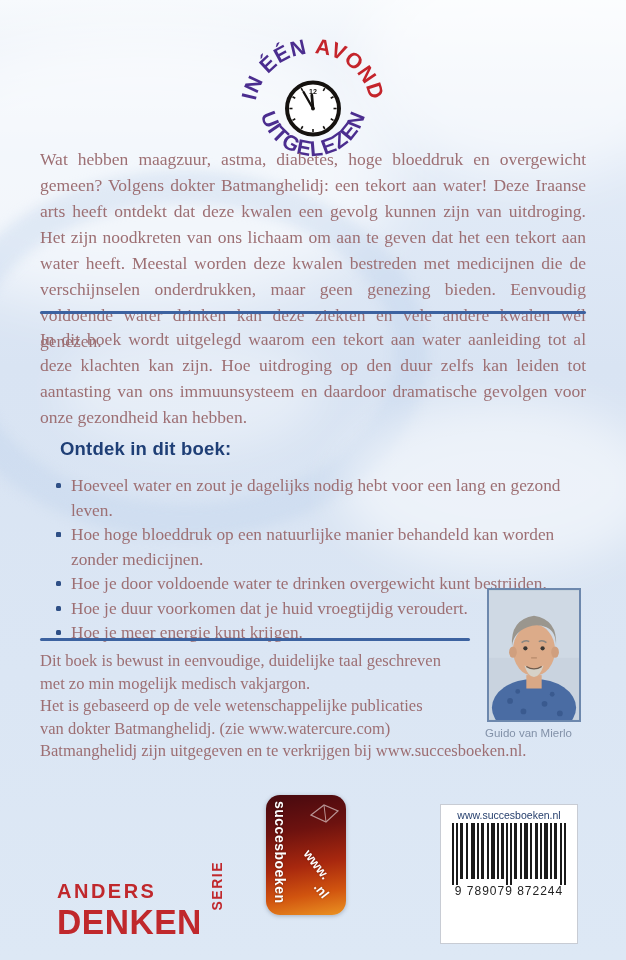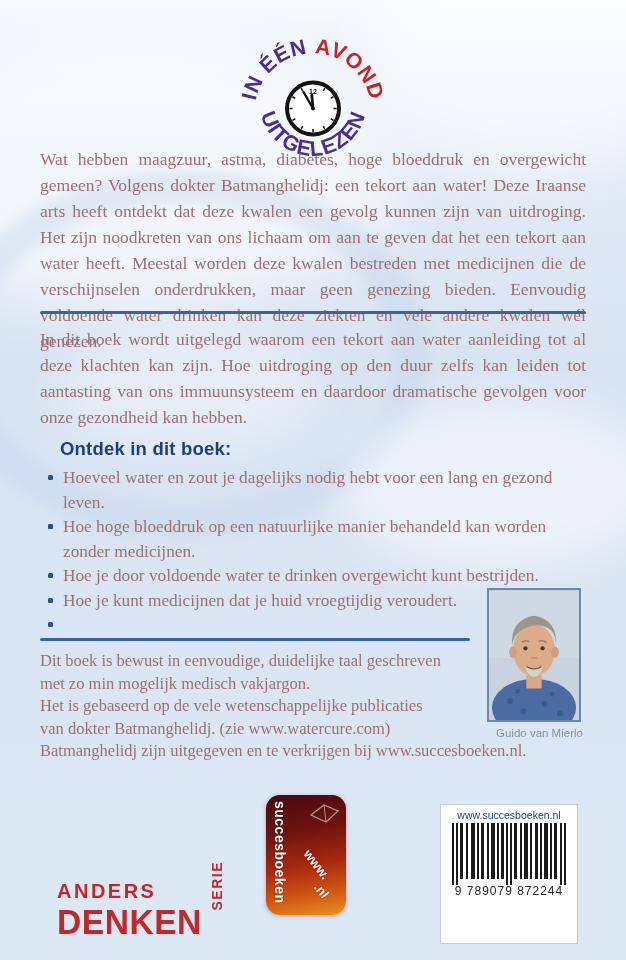--- a/index.html
+++ b/index.html
@@ -22,33 +22,33 @@
   .copy{position:absolute;left:40px;width:546px;color:#9d6f73;}
   .para{font-size:17.5px;line-height:26px;text-align:justify;hyphens:auto;}
   .p1{top:146px;}
   .p2{top:326px;}
   .divider{position:absolute;left:40px;height:3px;background:#3c62a0;border-radius:2px;}
   .d1{top:311px;width:546px;}
   .d2{top:638px;width:430px;}
 
   .discover-h{position:absolute;left:60px;top:438px;font-family:"Liberation Sans",sans-serif;
     font-weight:bold;font-size:18.5px;color:#1f3f76;letter-spacing:.2px;}
-  .bullets{position:absolute;left:40px;top:462px;width:546px;margin:4px;padding:0;list-style:none;
+  .bullets{position:absolute;left:40px;top:462px;width:546px;margin:12px;padding:0;list-style:none;
     color:#9d6f73;font-size:17.3px;line-height:24.5px;}
   .bullets li{position:relative;padding-left:19px;}
   .dot{position:absolute;left:4px;top:9px;width:5px;height:5px;background:#2e4f86;border-radius:1.5px;}
 
   .closing{position:absolute;left:40px;top:650px;color:#9d6f73;font-size:16.5px;line-height:22.6px;}
   .closing div{white-space:nowrap;}
 
   .photo{position:absolute;left:487px;top:588px;width:94px;height:134px;border:2px solid #6d88ad;
     background:#c4cfdc;box-sizing:border-box;overflow:hidden;}
   .photo svg{width:100%;height:100%;display:block;}
   .caption{position:absolute;left:485px;top:727px;width:110px;font-family:"Liberation Sans",sans-serif;
-    font-size:11.5px;color:#8291a8;margin-left:11px;}
+    font-size:11.5px;color:#8291a8;}
 
   .series{position:absolute;left:57px;top:833px;display:flex;align-items:stretch;color:#c0282c;
     font-family:"Liberation Sans",sans-serif;font-weight:bold;line-height:1;}
   .series-col{display:flex;flex-direction:column;margin-top:48px;}
   .series-l1{font-size:20px;letter-spacing:2.5px;transform:scaleY(1.05);}
   .series-l2{font-size:35px;letter-spacing:.5px;transform:scale(.96,1.02);transform-origin:left top;margin-top:2px;}
   .series-vert{font-size:14px;letter-spacing:1.5px;writing-mode:vertical-rl;margin-left:2px;
     transform:rotate(180deg);align-self:center;}
 
   .badge{position:absolute;left:266px;top:795px;width:80px;height:120px;border-radius:14px;
@@ -127,22 +127,22 @@
 
   <div class="copy para p2">In dit boek wordt uitgelegd waarom een tekort aan water aanleiding tot al deze klachten kan zijn. Hoe uitdroging op den duur zelfs kan leiden tot aantasting van ons immuunsysteem en daardoor dramatische gevolgen voor onze gezondheid kan hebben.</div>
 
   <div class="discover-h">Ontdek in dit boek:</div>
 
   <ul class="bullets">
     <li><span class="dot"></span><span>Hoeveel water en zout je dagelijks nodig hebt voor een lang en gezond leven.</span></li>
     <li><span class="dot"></span></li>
     <li><span class="dot"></span><span>Hoe hoge bloeddruk op een natuurlijke manier behandeld kan worden zonder medicijnen.</span></li>
     <li><span class="dot"></span><span>Hoe je door voldoende water te drinken overgewicht kunt bestrijden.</span></li>
-    <li><span class="dot"></span><span>Hoe je kunt medicijnen dat je huid vroegtijdig veroudert.</span></li>
-    <li><span class="dot"></span></li>
+    <li><span class="dot"></span><span>Hoe je duur voorkomen dat je huid vroegtijdig veroudert.</span></li>
+    <li><span class="dot"></span><span>Hoe je meer energie kunt krijgen.</span></li>
   </ul>
 
   <div class="divider d2"></div>
 
   <div class="closing">
     <div>Dit boek is bewust in eenvoudige, duidelijke taal geschreven</div>
     <div>met zo min mogelijk medisch vakjargon.</div>
     <div>Het is gebaseerd op de vele wetenschappelijke publicaties</div>
     <div>van dokter Batmanghelidj. (zie www.watercure.com)</div>
     <div>Batmanghelidj zijn uitgegeven en te verkrijgen bij www.succesboeken.nl.</div>

